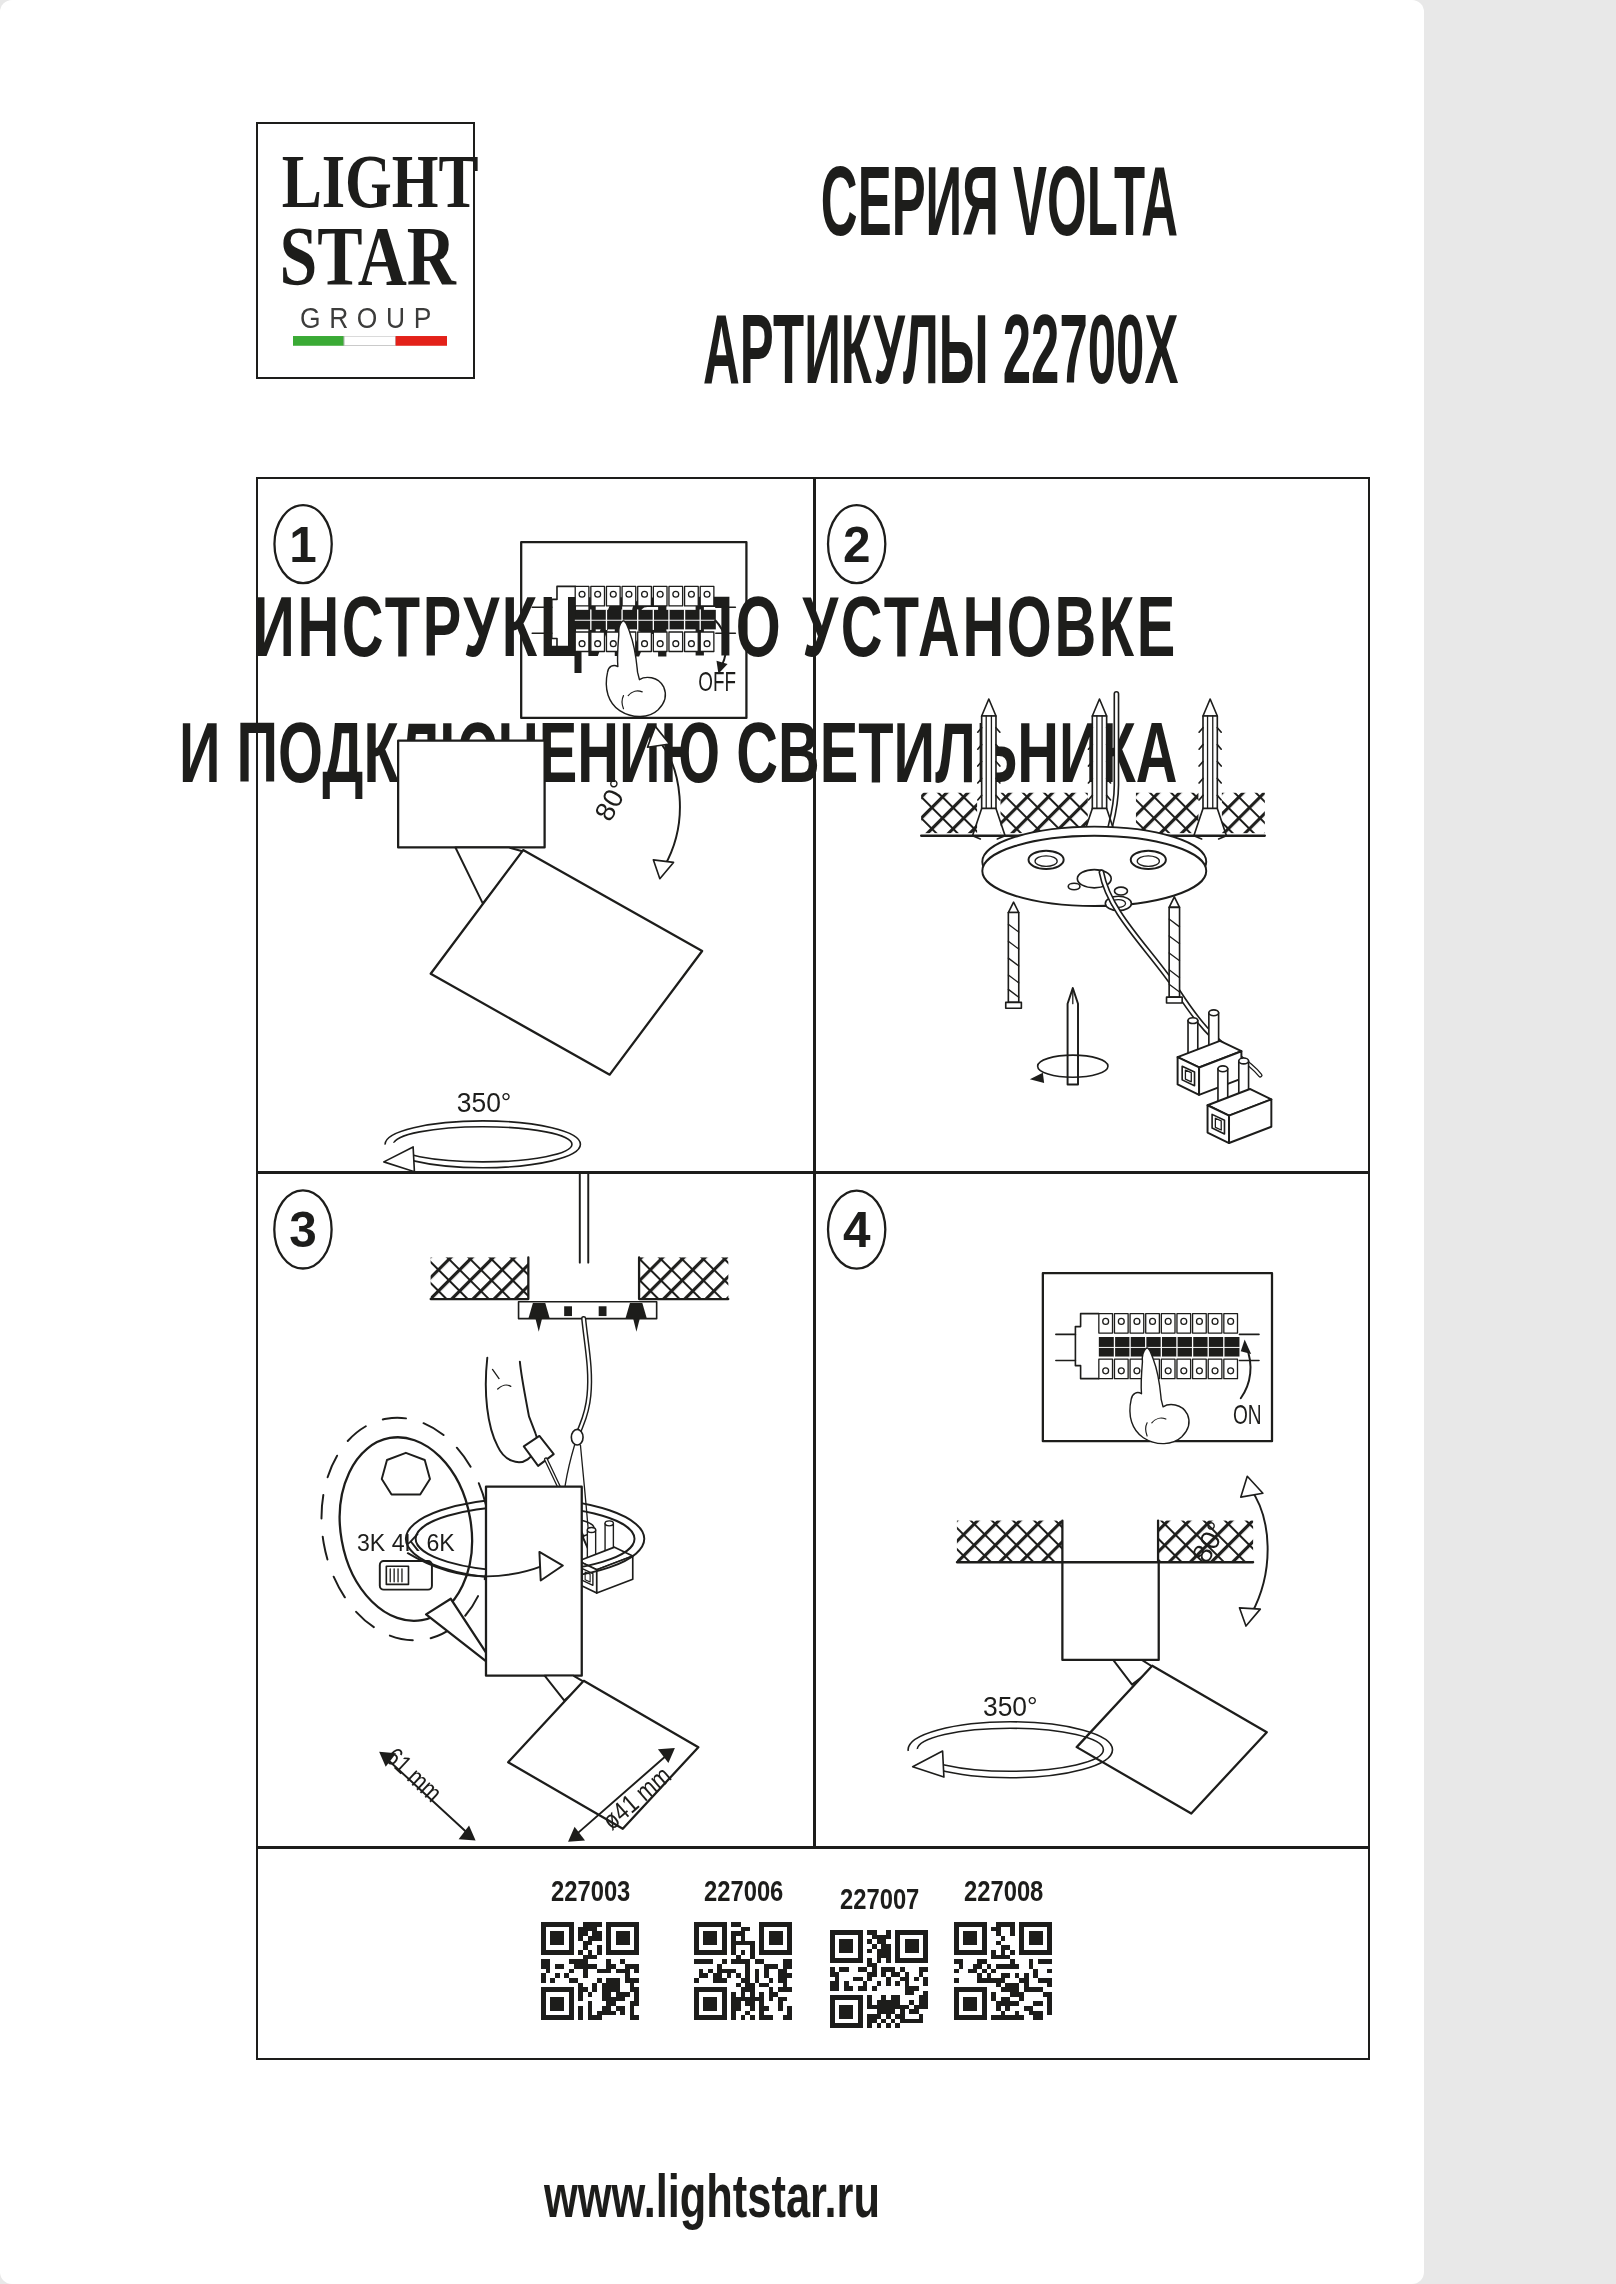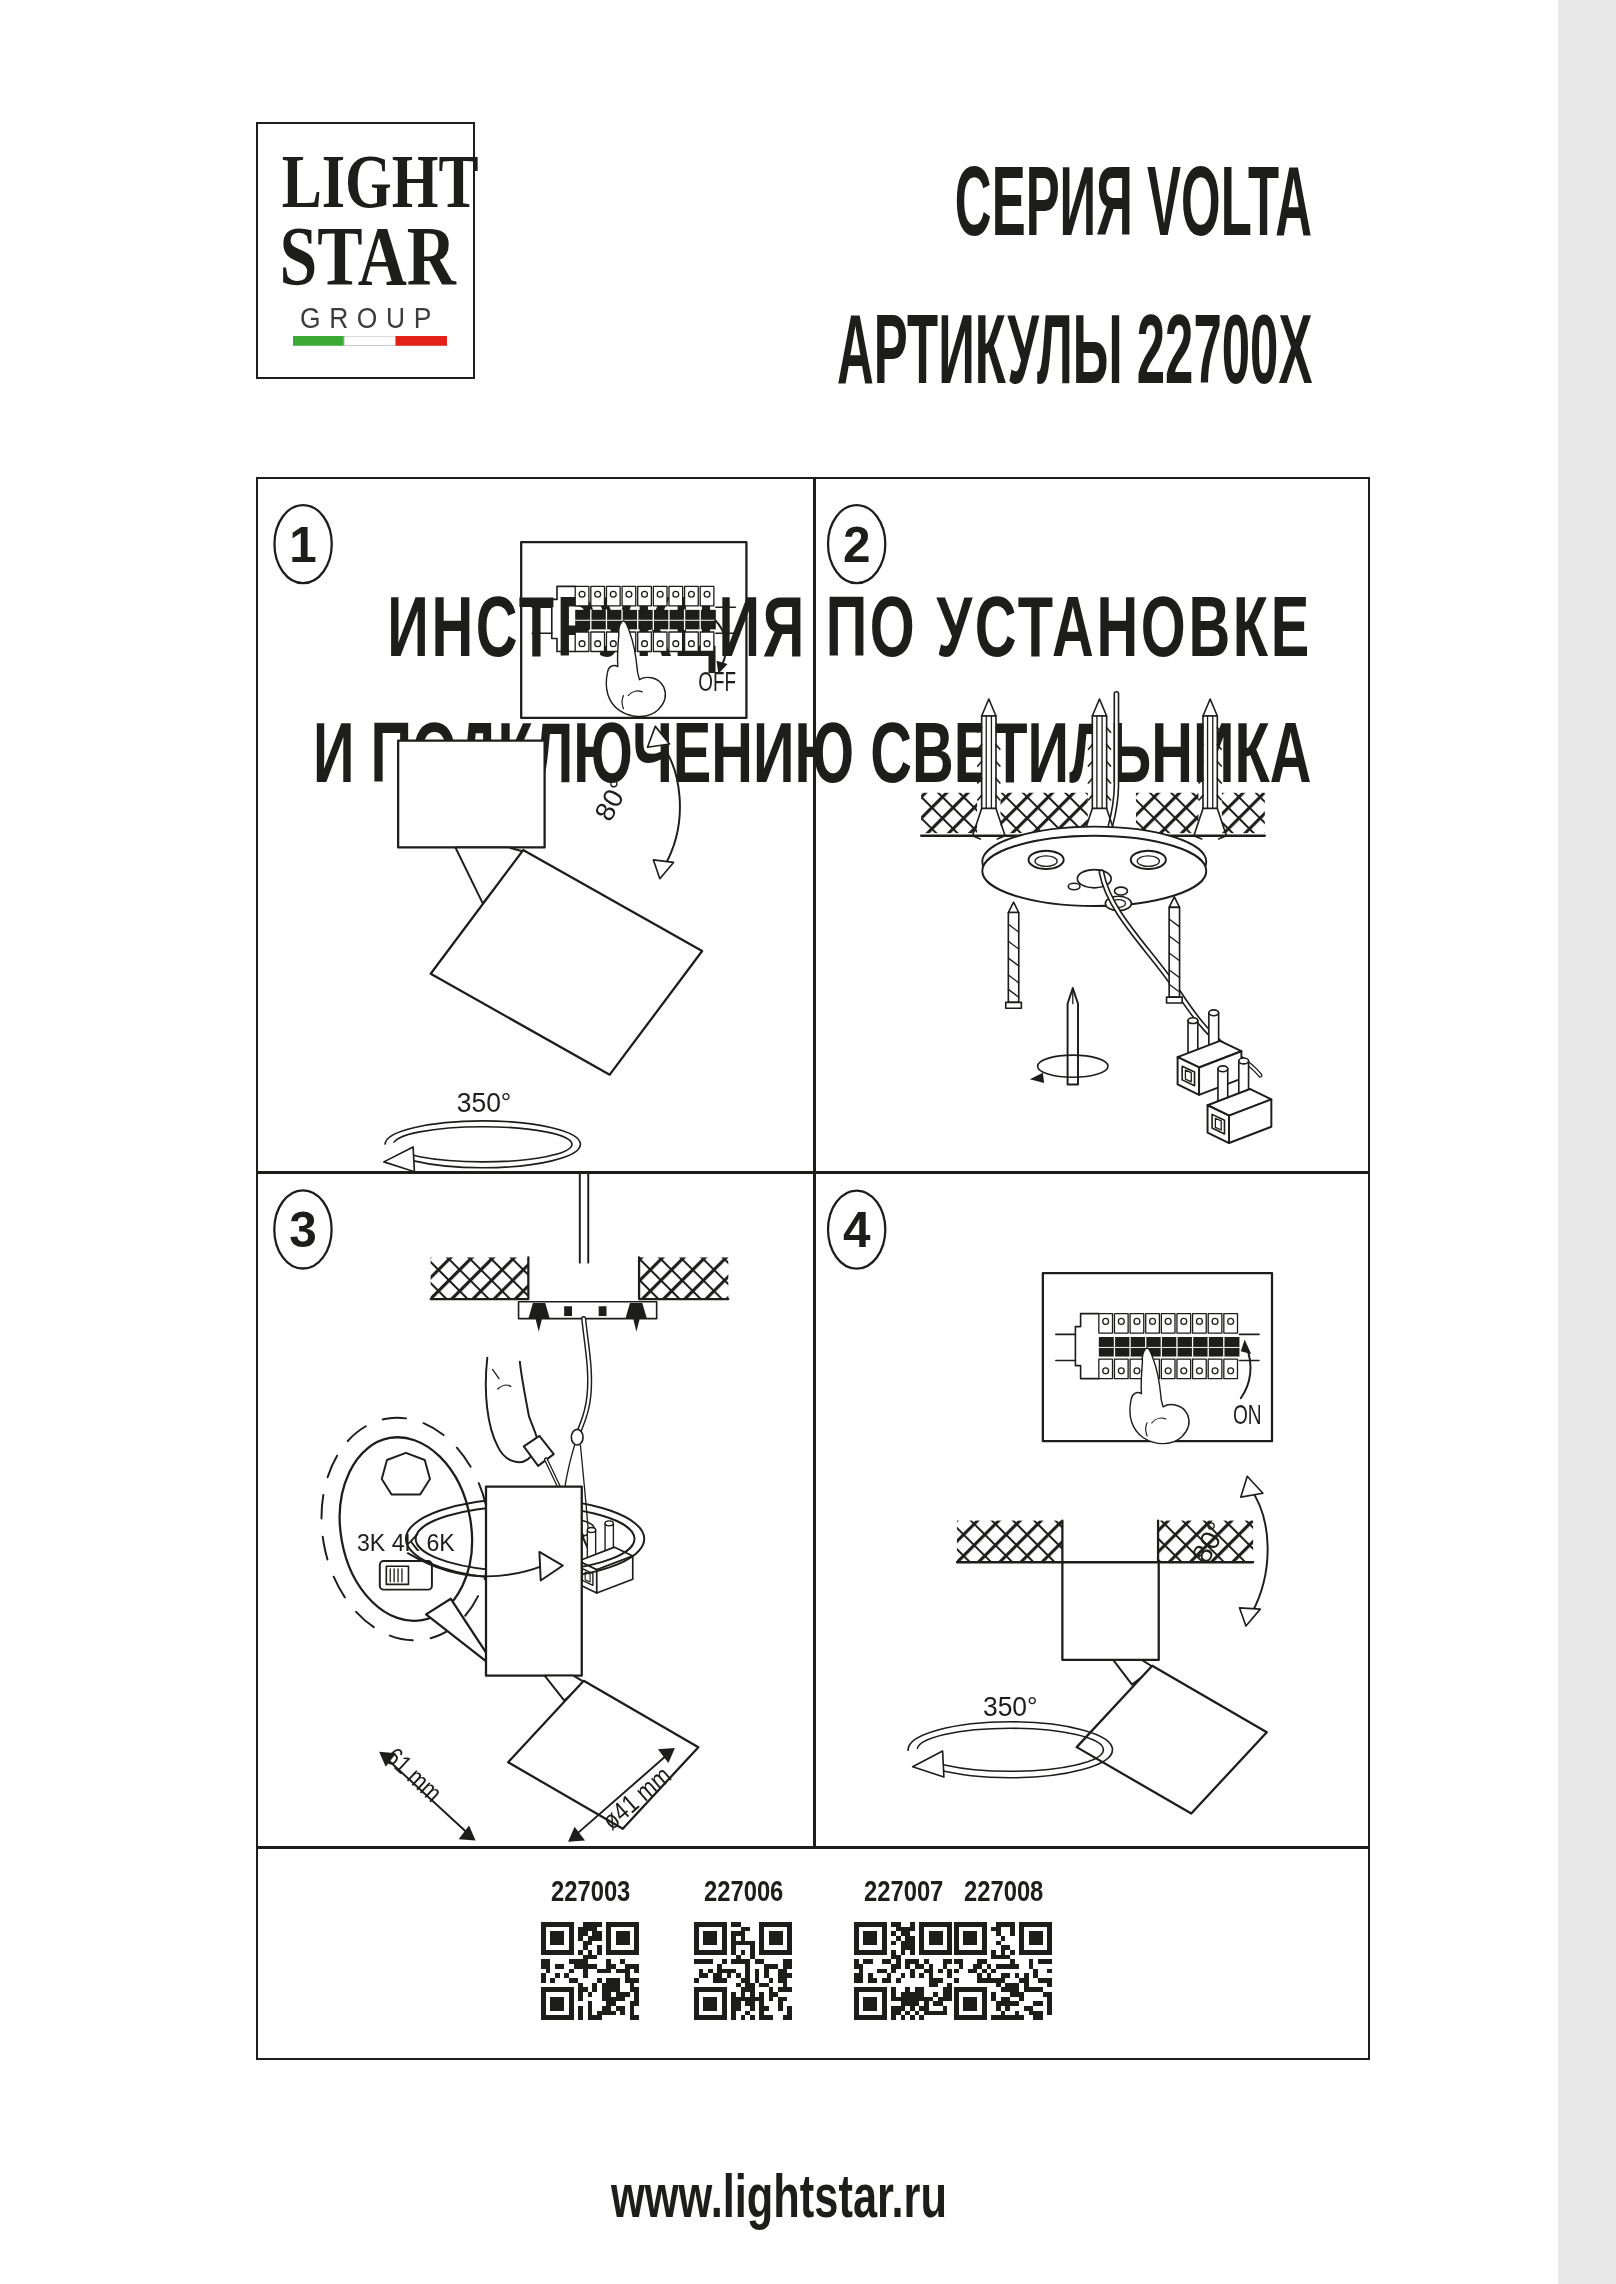--- a/index.html
+++ b/index.html
@@ -1,17 +1,17 @@
 <!DOCTYPE html>
 <html style="font-size:10.4px"><head>
 <meta charset="utf-8">
 <style>
   html,body{margin:0;padding:0;background:#e8e8e8;}
-  .page{position:relative;width:1558px;height:2284px;background:#ffffff;
-        font-family:"Liberation Sans",sans-serif;color:#1d1d1b;overflow:hidden;}
+  .page{position:relative;width:1424px;height:2284px;background:#ffffff;
+        font-family:"Liberation Sans",sans-serif;color:#1d1d1b;overflow:hidden;border-radius:12px;}
   
   .logo-box{position:absolute;left:256px;top:122px;width:219px;height:257px;
             border:2px solid #1d1d1b;box-sizing:border-box;text-align:center;}
   .logo-light{position:absolute;left:0;right:0;top:25px;font-family:"Liberation Serif",serif;
               font-weight:bold;font-size:77px;line-height:65px;transform:scaleX(.78);transform-origin:center;}
   .logo-star{position:absolute;left:0;right:0;top:96px;font-family:"Liberation Serif",serif;
              font-weight:bold;font-size:85px;line-height:73px;transform:scaleX(.8);transform-origin:center;}
   .logo-group{position:absolute;left:9px;right:0;top:177px;font-size:30px;font-weight:400;
               letter-spacing:9.8px;transform:scaleX(.88);transform-origin:center;color:#3c3c3b;}
   .logo-flag{position:absolute;left:35px;top:212px;width:154px;height:9.8px;}
@@ -409,21 +409,21 @@
         <svg class="qr-svg" viewBox="0 0 21 21" shape-rendering="crispEdges">
             <path d="M0,0h7v7h-7z M1,1v5h5v-5zM2,2h3v3h-3zM14,0h7v7h-7z M15,1v5h5v-5zM16,2h3v3h-3zM0,14h7v7h-7z M1,15v5h5v-5zM2,16h3v3h-3zM9,0h1v1h-1zM10,0h1v1h-1zM11,0h1v1h-1zM12,0h1v1h-1zM8,1h1v1h-1zM9,1h1v1h-1zM10,1h1v1h-1zM11,1h1v1h-1zM8,2h1v1h-1zM9,2h1v1h-1zM11,2h1v1h-1zM12,2h1v1h-1zM8,3h1v1h-1zM10,3h1v1h-1zM11,3h1v1h-1zM12,3h1v1h-1zM9,4h1v1h-1zM10,4h1v1h-1zM9,5h1v1h-1zM12,5h1v1h-1zM8,6h1v1h-1zM10,6h1v1h-1zM12,6h1v1h-1zM9,7h1v1h-1zM10,7h1v1h-1zM11,7h1v1h-1zM0,8h1v1h-1zM1,8h1v1h-1zM6,8h1v1h-1zM7,8h1v1h-1zM8,8h1v1h-1zM9,8h1v1h-1zM14,8h1v1h-1zM17,8h1v1h-1zM0,9h1v1h-1zM1,9h1v1h-1zM3,9h1v1h-1zM4,9h1v1h-1zM7,9h1v1h-1zM8,9h1v1h-1zM9,9h1v1h-1zM10,9h1v1h-1zM11,9h1v1h-1zM14,9h1v1h-1zM15,9h1v1h-1zM18,9h1v1h-1zM19,9h1v1h-1zM20,9h1v1h-1zM1,10h1v1h-1zM6,10h1v1h-1zM9,10h1v1h-1zM12,10h1v1h-1zM13,10h1v1h-1zM14,10h1v1h-1zM16,10h1v1h-1zM17,10h1v1h-1zM18,10h1v1h-1zM20,10h1v1h-1zM0,11h1v1h-1zM3,11h1v1h-1zM5,11h1v1h-1zM9,11h1v1h-1zM18,11h1v1h-1zM0,12h1v1h-1zM2,12h1v1h-1zM6,12h1v1h-1zM7,12h1v1h-1zM12,12h1v1h-1zM14,12h1v1h-1zM15,12h1v1h-1zM16,12h1v1h-1zM18,12h1v1h-1zM19,12h1v1h-1zM20,12h1v1h-1zM8,13h1v1h-1zM11,13h1v1h-1zM13,13h1v1h-1zM14,13h1v1h-1zM15,13h1v1h-1zM16,13h1v1h-1zM19,13h1v1h-1zM8,14h1v1h-1zM9,14h1v1h-1zM11,14h1v1h-1zM13,14h1v1h-1zM14,14h1v1h-1zM15,14h1v1h-1zM16,14h1v1h-1zM19,14h1v1h-1zM20,14h1v1h-1zM8,15h1v1h-1zM10,15h1v1h-1zM13,15h1v1h-1zM14,15h1v1h-1zM16,15h1v1h-1zM17,15h1v1h-1zM18,15h1v1h-1zM20,15h1v1h-1zM8,16h1v1h-1zM13,16h1v1h-1zM14,16h1v1h-1zM15,16h1v1h-1zM16,16h1v1h-1zM17,16h1v1h-1zM20,16h1v1h-1zM10,17h1v1h-1zM14,17h1v1h-1zM15,17h1v1h-1zM19,17h1v1h-1zM20,17h1v1h-1zM8,18h1v1h-1zM10,18h1v1h-1zM13,18h1v1h-1zM14,18h1v1h-1zM16,18h1v1h-1zM17,18h1v1h-1zM19,18h1v1h-1zM8,19h1v1h-1zM10,19h1v1h-1zM12,19h1v1h-1zM13,19h1v1h-1zM14,19h1v1h-1zM15,19h1v1h-1zM17,19h1v1h-1zM19,19h1v1h-1zM8,20h1v1h-1zM10,20h1v1h-1zM11,20h1v1h-1zM12,20h1v1h-1zM19,20h1v1h-1zM20,20h1v1h-1z" fill="#1d1d1b" fill-rule="evenodd"></path>
           </svg>
       </div>
       <div class="qr-item" style="left:436px;">
         <div class="qr-label">227006</div>
         <svg class="qr-svg" viewBox="0 0 21 21" shape-rendering="crispEdges">
             <path d="M0,0h7v7h-7z M1,1v5h5v-5zM2,2h3v3h-3zM14,0h7v7h-7z M15,1v5h5v-5zM16,2h3v3h-3zM0,14h7v7h-7z M1,15v5h5v-5zM2,16h3v3h-3zM8,0h1v1h-1zM9,0h1v1h-1zM10,1h1v1h-1zM11,1h1v1h-1zM8,2h1v1h-1zM9,2h1v1h-1zM10,2h1v1h-1zM8,3h1v1h-1zM10,3h1v1h-1zM8,4h1v1h-1zM9,4h1v1h-1zM10,4h1v1h-1zM11,4h1v1h-1zM12,4h1v1h-1zM8,5h1v1h-1zM12,5h1v1h-1zM8,6h1v1h-1zM10,6h1v1h-1zM12,6h1v1h-1zM9,7h1v1h-1zM12,7h1v1h-1zM0,8h1v1h-1zM1,8h1v1h-1zM2,8h1v1h-1zM3,8h1v1h-1zM6,8h1v1h-1zM8,8h1v1h-1zM9,8h1v1h-1zM10,8h1v1h-1zM11,8h1v1h-1zM13,8h1v1h-1zM14,8h1v1h-1zM19,8h1v1h-1zM20,8h1v1h-1zM5,9h1v1h-1zM11,9h1v1h-1zM15,9h1v1h-1zM16,9h1v1h-1zM17,9h1v1h-1zM19,9h1v1h-1zM20,9h1v1h-1zM1,10h1v1h-1zM3,10h1v1h-1zM5,10h1v1h-1zM6,10h1v1h-1zM7,10h1v1h-1zM8,10h1v1h-1zM11,10h1v1h-1zM13,10h1v1h-1zM15,10h1v1h-1zM18,10h1v1h-1zM19,10h1v1h-1zM1,11h1v1h-1zM2,11h1v1h-1zM4,11h1v1h-1zM5,11h1v1h-1zM7,11h1v1h-1zM9,11h1v1h-1zM11,11h1v1h-1zM13,11h1v1h-1zM15,11h1v1h-1zM18,11h1v1h-1zM19,11h1v1h-1zM20,11h1v1h-1zM0,12h1v1h-1zM4,12h1v1h-1zM5,12h1v1h-1zM6,12h1v1h-1zM10,12h1v1h-1zM11,12h1v1h-1zM13,12h1v1h-1zM16,12h1v1h-1zM18,12h1v1h-1zM19,12h1v1h-1zM9,13h1v1h-1zM11,13h1v1h-1zM12,13h1v1h-1zM14,13h1v1h-1zM15,13h1v1h-1zM19,13h1v1h-1zM10,14h1v1h-1zM11,14h1v1h-1zM12,14h1v1h-1zM16,14h1v1h-1zM18,14h1v1h-1zM19,14h1v1h-1zM20,14h1v1h-1zM8,15h1v1h-1zM10,15h1v1h-1zM12,15h1v1h-1zM14,15h1v1h-1zM16,15h1v1h-1zM17,15h1v1h-1zM8,16h1v1h-1zM9,16h1v1h-1zM10,16h1v1h-1zM11,16h1v1h-1zM12,16h1v1h-1zM13,16h1v1h-1zM14,16h1v1h-1zM16,16h1v1h-1zM18,16h1v1h-1zM19,16h1v1h-1zM8,17h1v1h-1zM9,17h1v1h-1zM11,17h1v1h-1zM12,17h1v1h-1zM14,17h1v1h-1zM18,17h1v1h-1zM8,18h1v1h-1zM9,18h1v1h-1zM12,18h1v1h-1zM14,18h1v1h-1zM15,18h1v1h-1zM18,18h1v1h-1zM20,18h1v1h-1zM8,19h1v1h-1zM11,19h1v1h-1zM14,19h1v1h-1zM20,19h1v1h-1zM8,20h1v1h-1zM10,20h1v1h-1zM12,20h1v1h-1zM14,20h1v1h-1zM15,20h1v1h-1zM16,20h1v1h-1zM19,20h1v1h-1zM20,20h1v1h-1z" fill="#1d1d1b" fill-rule="evenodd"></path>
           </svg>
       </div>
-      <div class="qr-item" style="left:596px;">
+      <div class="qr-item" style="left:572px;margin-top:8px;">
         <div class="qr-label">227007</div>
         <svg class="qr-svg" viewBox="0 0 21 21" shape-rendering="crispEdges">
             <path d="M0,0h7v7h-7z M1,1v5h5v-5zM2,2h3v3h-3zM14,0h7v7h-7z M15,1v5h5v-5zM16,2h3v3h-3zM0,14h7v7h-7z M1,15v5h5v-5zM2,16h3v3h-3zM8,0h1v1h-1zM9,0h1v1h-1zM12,0h1v1h-1zM9,1h1v1h-1zM10,1h1v1h-1zM11,1h1v1h-1zM12,1h1v1h-1zM8,2h1v1h-1zM10,2h1v1h-1zM11,2h1v1h-1zM9,3h1v1h-1zM11,3h1v1h-1zM12,3h1v1h-1zM8,4h1v1h-1zM10,4h1v1h-1zM11,4h1v1h-1zM12,4h1v1h-1zM10,5h1v1h-1zM11,5h1v1h-1zM12,5h1v1h-1zM8,6h1v1h-1zM10,6h1v1h-1zM12,6h1v1h-1zM8,7h1v1h-1zM9,7h1v1h-1zM0,8h1v1h-1zM2,8h1v1h-1zM3,8h1v1h-1zM6,8h1v1h-1zM7,8h1v1h-1zM9,8h1v1h-1zM11,8h1v1h-1zM12,8h1v1h-1zM13,8h1v1h-1zM15,8h1v1h-1zM19,8h1v1h-1zM20,8h1v1h-1zM0,9h1v1h-1zM1,9h1v1h-1zM8,9h1v1h-1zM9,9h1v1h-1zM11,9h1v1h-1zM13,9h1v1h-1zM14,9h1v1h-1zM16,9h1v1h-1zM19,9h1v1h-1zM1,10h1v1h-1zM5,10h1v1h-1zM6,10h1v1h-1zM8,10h1v1h-1zM12,10h1v1h-1zM15,10h1v1h-1zM16,10h1v1h-1zM18,10h1v1h-1zM20,10h1v1h-1zM0,11h1v1h-1zM1,11h1v1h-1zM3,11h1v1h-1zM7,11h1v1h-1zM10,11h1v1h-1zM12,11h1v1h-1zM14,11h1v1h-1zM16,11h1v1h-1zM20,11h1v1h-1zM0,12h1v1h-1zM1,12h1v1h-1zM3,12h1v1h-1zM4,12h1v1h-1zM6,12h1v1h-1zM7,12h1v1h-1zM9,12h1v1h-1zM16,12h1v1h-1zM17,12h1v1h-1zM18,12h1v1h-1zM16,13h1v1h-1zM17,13h1v1h-1zM20,13h1v1h-1zM8,14h1v1h-1zM11,14h1v1h-1zM13,14h1v1h-1zM14,14h1v1h-1zM19,14h1v1h-1zM20,14h1v1h-1zM8,15h1v1h-1zM10,15h1v1h-1zM11,15h1v1h-1zM12,15h1v1h-1zM13,15h1v1h-1zM14,15h1v1h-1zM17,15h1v1h-1zM19,15h1v1h-1zM20,15h1v1h-1zM8,16h1v1h-1zM9,16h1v1h-1zM10,16h1v1h-1zM11,16h1v1h-1zM12,16h1v1h-1zM13,16h1v1h-1zM14,16h1v1h-1zM15,16h1v1h-1zM16,16h1v1h-1zM18,16h1v1h-1zM19,16h1v1h-1zM20,16h1v1h-1zM10,17h1v1h-1zM11,17h1v1h-1zM12,17h1v1h-1zM13,17h1v1h-1zM15,17h1v1h-1zM17,17h1v1h-1zM18,17h1v1h-1zM8,18h1v1h-1zM9,18h1v1h-1zM10,18h1v1h-1zM12,18h1v1h-1zM14,18h1v1h-1zM15,18h1v1h-1zM19,18h1v1h-1zM8,19h1v1h-1zM9,19h1v1h-1zM11,19h1v1h-1zM13,19h1v1h-1zM15,19h1v1h-1zM16,19h1v1h-1zM17,19h1v1h-1zM18,19h1v1h-1zM19,19h1v1h-1zM8,20h1v1h-1zM10,20h1v1h-1zM12,20h1v1h-1zM14,20h1v1h-1z" fill="#1d1d1b" fill-rule="evenodd"></path>
           </svg>
       </div>
       <div class="qr-item" style="left:696px;">
         <div class="qr-label">227008</div>
         <svg class="qr-svg" viewBox="0 0 21 21" shape-rendering="crispEdges">
             <path d="M0,0h7v7h-7z M1,1v5h5v-5zM2,2h3v3h-3zM14,0h7v7h-7z M15,1v5h5v-5zM16,2h3v3h-3zM0,14h7v7h-7z M1,15v5h5v-5zM2,16h3v3h-3zM9,0h1v1h-1zM10,0h1v1h-1zM11,0h1v1h-1zM12,0h1v1h-1zM8,1h1v1h-1zM9,1h1v1h-1zM12,1h1v1h-1zM9,2h1v1h-1zM12,2h1v1h-1zM10,3h1v1h-1zM9,4h1v1h-1zM10,5h1v1h-1zM11,5h1v1h-1zM8,6h1v1h-1zM10,6h1v1h-1zM12,6h1v1h-1zM8,7h1v1h-1zM9,7h1v1h-1zM10,7h1v1h-1zM11,7h1v1h-1zM0,8h1v1h-1zM1,8h1v1h-1zM5,8h1v1h-1zM6,8h1v1h-1zM12,8h1v1h-1zM16,8h1v1h-1zM18,8h1v1h-1zM19,8h1v1h-1zM20,8h1v1h-1zM1,9h1v1h-1zM4,9h1v1h-1zM5,9h1v1h-1zM7,9h1v1h-1zM9,9h1v1h-1zM10,9h1v1h-1zM11,9h1v1h-1zM12,9h1v1h-1zM13,9h1v1h-1zM16,9h1v1h-1zM0,10h1v1h-1zM3,10h1v1h-1zM4,10h1v1h-1zM6,10h1v1h-1zM8,10h1v1h-1zM17,10h1v1h-1zM20,10h1v1h-1zM5,11h1v1h-1zM7,11h1v1h-1zM10,11h1v1h-1zM11,11h1v1h-1zM13,11h1v1h-1zM15,11h1v1h-1zM17,11h1v1h-1zM0,12h1v1h-1zM5,12h1v1h-1zM6,12h1v1h-1zM7,12h1v1h-1zM8,12h1v1h-1zM9,12h1v1h-1zM10,12h1v1h-1zM14,12h1v1h-1zM15,12h1v1h-1zM18,12h1v1h-1zM19,12h1v1h-1zM20,12h1v1h-1zM9,13h1v1h-1zM11,13h1v1h-1zM12,13h1v1h-1zM13,13h1v1h-1zM15,13h1v1h-1zM20,13h1v1h-1zM10,14h1v1h-1zM11,14h1v1h-1zM12,14h1v1h-1zM13,14h1v1h-1zM15,14h1v1h-1zM16,14h1v1h-1zM17,14h1v1h-1zM18,14h1v1h-1zM8,15h1v1h-1zM12,15h1v1h-1zM13,15h1v1h-1zM14,15h1v1h-1zM19,15h1v1h-1zM20,15h1v1h-1zM8,16h1v1h-1zM10,16h1v1h-1zM11,16h1v1h-1zM14,16h1v1h-1zM20,16h1v1h-1zM9,17h1v1h-1zM10,17h1v1h-1zM11,17h1v1h-1zM12,17h1v1h-1zM13,17h1v1h-1zM17,17h1v1h-1zM18,17h1v1h-1zM20,17h1v1h-1zM9,18h1v1h-1zM11,18h1v1h-1zM15,18h1v1h-1zM16,18h1v1h-1zM20,18h1v1h-1zM10,19h1v1h-1zM13,19h1v1h-1zM16,19h1v1h-1zM17,19h1v1h-1zM18,19h1v1h-1zM20,19h1v1h-1zM8,20h1v1h-1zM9,20h1v1h-1zM10,20h1v1h-1zM11,20h1v1h-1zM12,20h1v1h-1zM13,20h1v1h-1zM14,20h1v1h-1zM17,20h1v1h-1zM18,20h1v1h-1z" fill="#1d1d1b" fill-rule="evenodd"></path>
           </svg>

